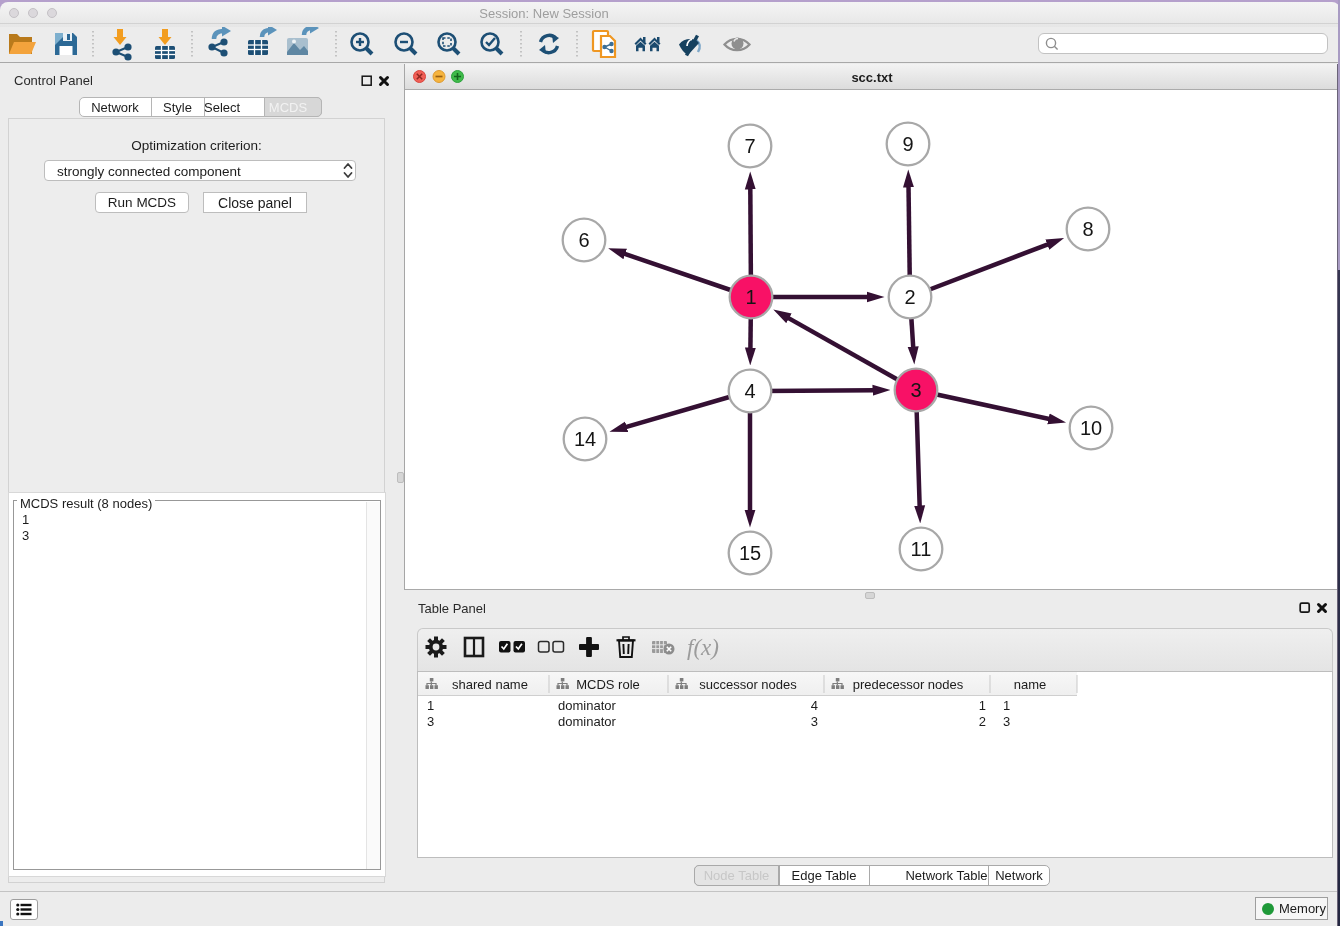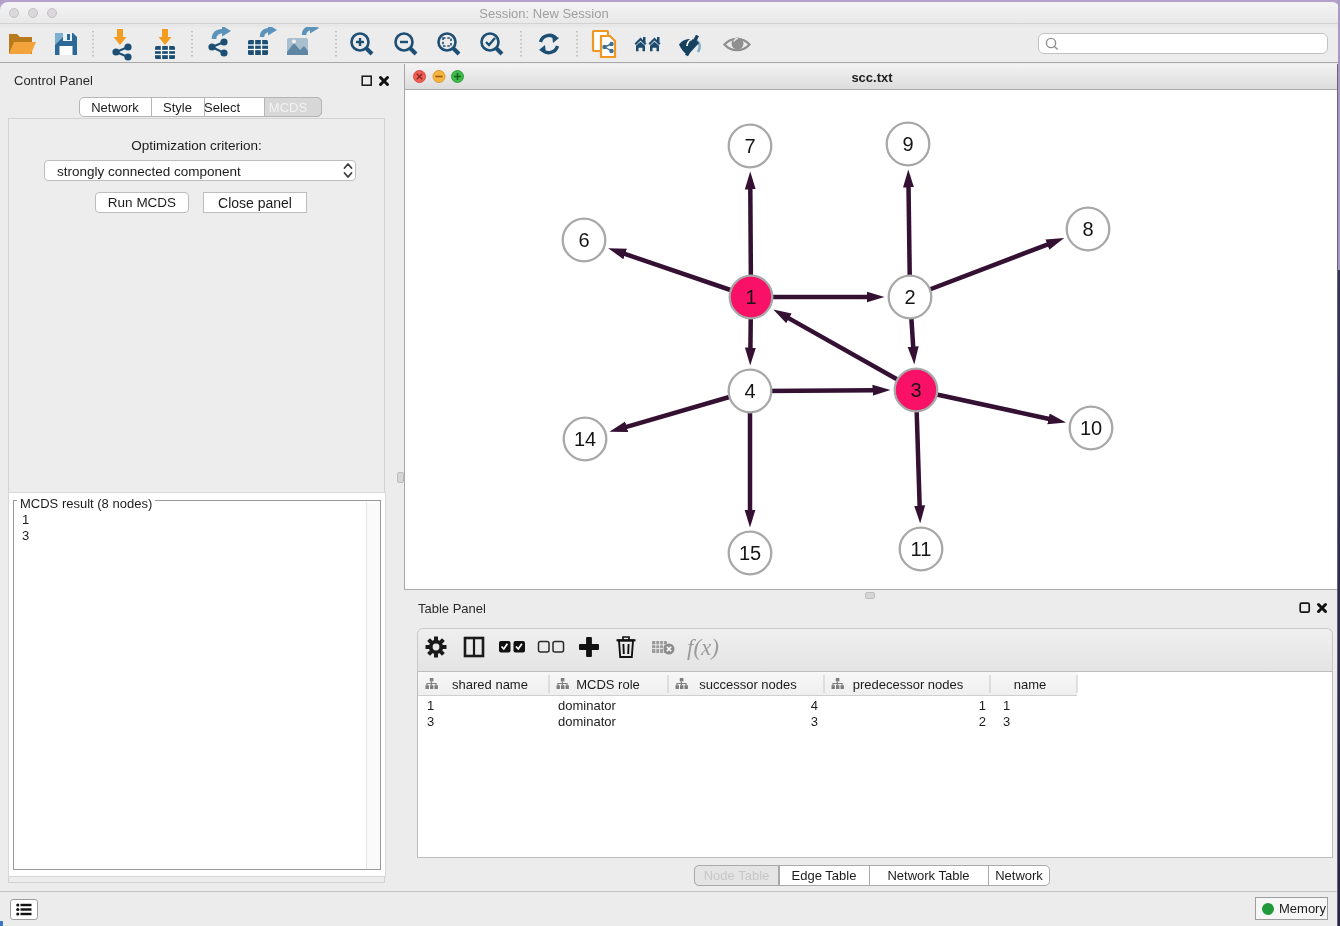--- a/index.html
+++ b/index.html
@@ -389,21 +389,21 @@
 <div class="abs txt" style="left:926px;top:714px;width:60px;text-align:right">2</div>
 <div class="abs txt" style="left:1003px;top:714px">3</div>
 
 <div class="abs" style="left:694px;top:865px;width:356px;height:21px;background:#fff;border:1px solid #a9a9a9;border-radius:5px"></div>
 <div class="abs" style="left:694px;top:865px;width:85px;height:21px;background:#e4e4e4;border:1px solid #a9a9a9;border-radius:5px 0 0 5px"></div>
 <div class="abs" style="left:779px;top:865px;width:1px;height:21px;background:#a9a9a9"></div>
 <div class="abs" style="left:869px;top:865px;width:1px;height:21px;background:#a9a9a9"></div>
 <div class="abs" style="left:988px;top:865px;width:1px;height:21px;background:#a9a9a9"></div>
 <div class="abs txt" style="left:694px;top:868px;width:85px;text-align:center;color:#c7c7c7">Node Table</div>
 <div class="abs txt" style="left:779px;top:868px;width:90px;text-align:center">Edge Table</div>
-<div class="abs txt" style="left:869px;top:868px;width:119px;text-align:center">Network Table</div>
+<div class="abs txt" style="left:887px;top:868px;width:119px;text-align:center">Network Table</div>
 <div class="abs txt" style="left:988px;top:868px;width:62px;text-align:center">Network</div>
 
 <div class="abs" style="left:0;top:891px;width:1340px;height:1px;background:#c3c3c3"></div>
 <div class="abs" style="left:10px;top:899px;width:28px;height:21px;background:#fff;border:1px solid #9e9e9e;border-radius:3px"></div>
 <svg class="abs" style="left:16px;top:903px" width="16" height="13" viewBox="0 0 16 13">
   <g fill="#111">
     <circle cx="1.8" cy="2" r="1.6"></circle>
       <circle cx="1.8" cy="6.5" r="1.6"></circle>
       <circle cx="1.8" cy="11" r="1.6"></circle>
     <rect x="4.5" y="0.8" width="11" height="2.4"></rect>

